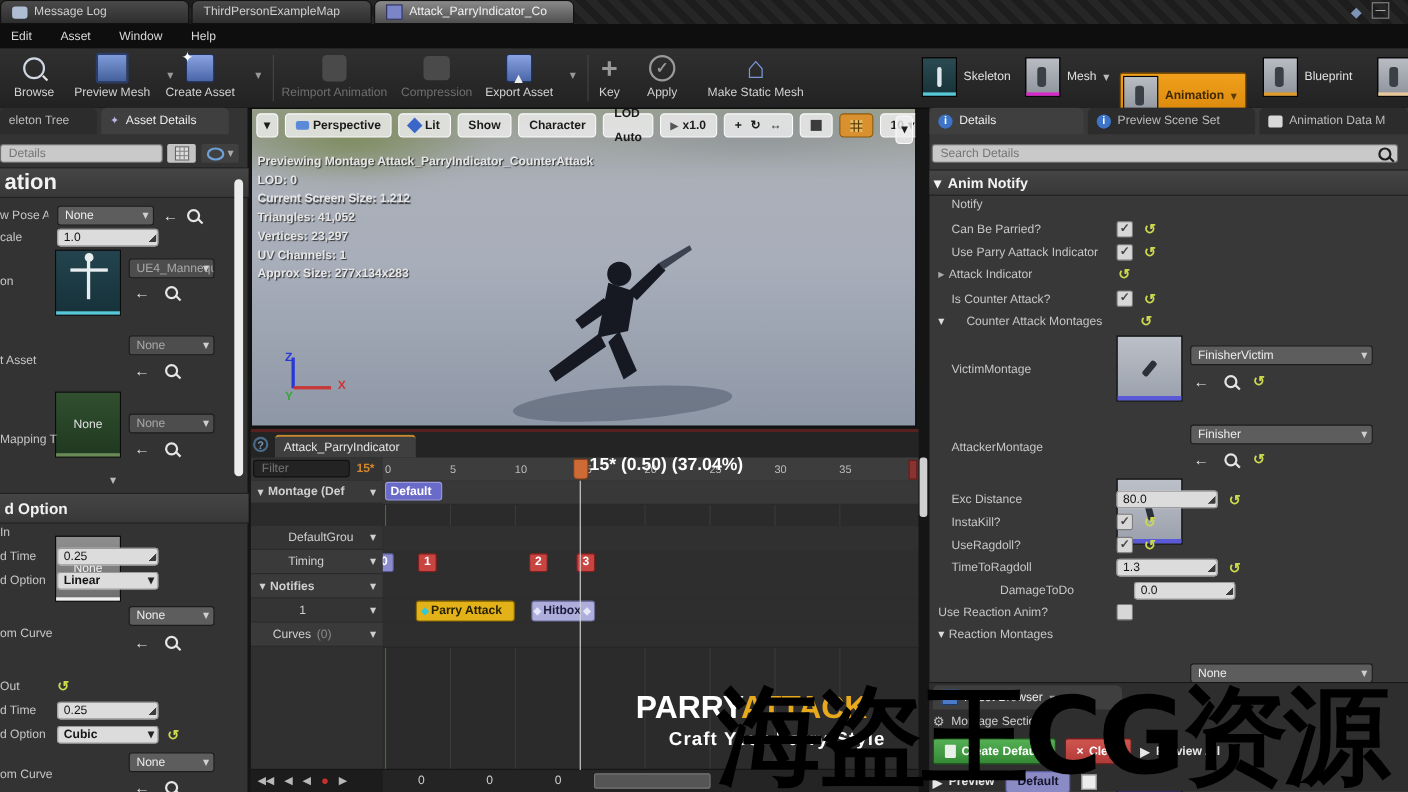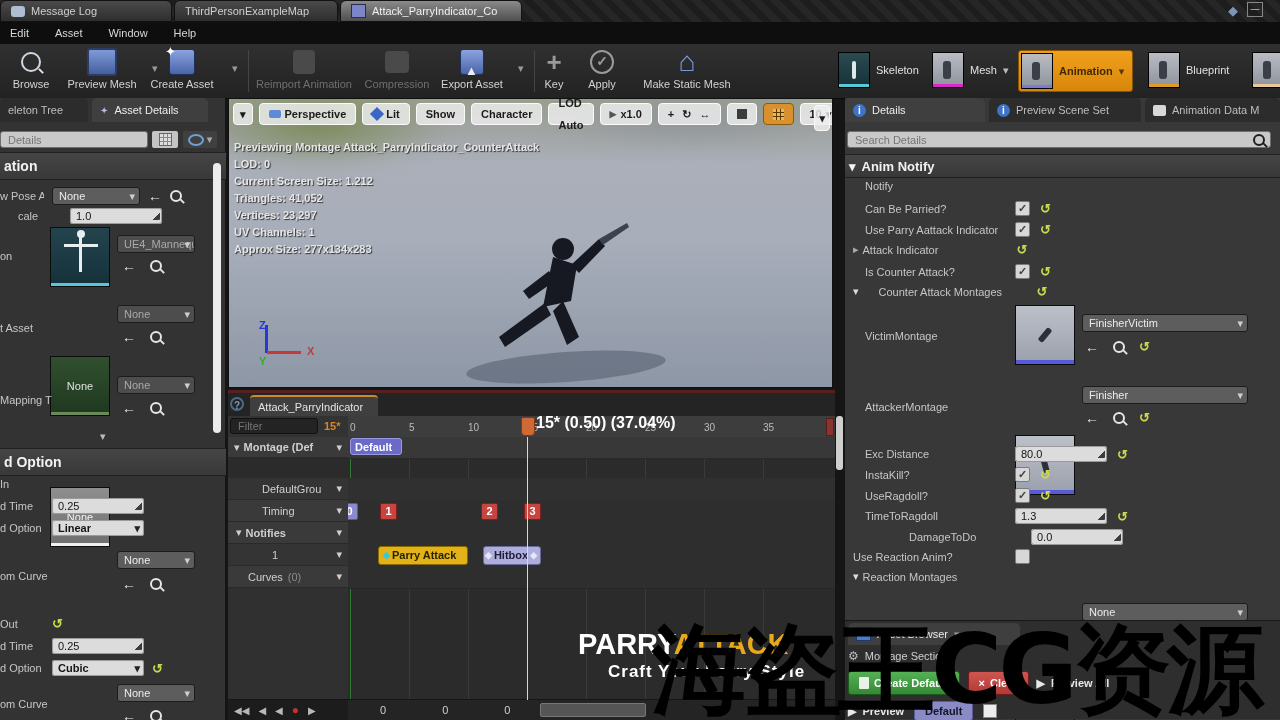--- a/index.html
+++ b/index.html
@@ -153,21 +153,21 @@
       <span style="color:#e0e0e0;">Skeleton</span>
     </div>
     <div class="fam" style="left:932px;">
       <span class="fthumb">
           <span class="fstripe" style="background:#d829c8;"></span>
           <span class="figure"></span>
         </span>
       <span style="color:#e0e0e0;">Mesh</span>
       <span style="color:#bbb;">▾</span>
     </div>
-    <div class="fam" style="left:1018px;background:linear-gradient(#f0a01c,#d8860a);border:1px solid #8a5500;border-radius:3px;padding:2px 8px 2px 2px;top:6px;">
+    <div class="fam" style="left:1018px;background:linear-gradient(#f0a01c,#d8860a);border:1px solid #8a5500;border-radius:3px;padding:2px 8px 2px 2px;top:22px;">
       <span class="fthumb">
           <span class="fstripe" style="background:#7a7ad8;"></span>
           <span class="figure"></span>
         </span>
       <span style="color:#402800;font-weight:bold;">Animation</span>
       <span style="color:#5a3a00;">▾</span>
     </div>
     <div class="fam" style="left:1148px;">
       <span class="fthumb">
           <span class="fstripe" style="background:#e09a28;"></span>
@@ -195,31 +195,31 @@
       <input placeholder="Details" style="">
       <span class="mag dark"></span>
     </div>
     <div class="abs" style="left:152px;top:33px;width:26px;height:17px;background:#c4c4c4;border-radius:2px;display:flex;align-items:center;justify-content:center;">
       <span style="width:11px;height:11px;background:linear-gradient(#888,#888) 0 3px/11px 1px no-repeat,linear-gradient(#888,#888) 0 7px/11px 1px no-repeat,linear-gradient(#888,#888) 3px 0/1px 11px no-repeat,linear-gradient(#888,#888) 7px 0/1px 11px no-repeat,#ddd;border:1px solid #666;"></span>
     </div>
     <div class="abs" style="left:183px;top:33px;width:34px;height:17px;background:#404040;border-radius:2px;display:flex;align-items:center;justify-content:center;gap:3px;">
       <span style="width:12px;height:8px;border:2px solid #6fa0d8;border-radius:50%;"></span>
       <span style="color:#aaa;">▾</span>
     </div>
-    <div class="sechdr" style="position:absolute;left:0;top:54px;width:222px;height:26px;padding-left:4px;font-size:14px;">
+    <div class="sechdr" style="position:absolute;left:0;top:54px;width:222px;height:26px;padding-left:4px;font-size:20px;">
         <span>ation</span>
       </div>
 
     <div class="abs" style="left:0;top:89px;display:flex;align-items:center;gap:8px;">
       <span class="lbl" style="width:44px;overflow:hidden;">w Pose As</span>
       <span class="ddd" style="width:74px;"><span>None</span><span class="ca">▾</span></span>
       <span class="larr">←</span>
       <span class="mag"></span>
     </div>
-    <div class="abs" style="left:0;top:110px;display:flex;align-items:center;gap:8px;padding-left:18px;">
+    <div class="abs" style="left:0;top:110px;display:flex;align-items:center;gap:8px;">
       <span class="lbl" style="width:44px;">cale</span>
       <span class="num" style="width:80px;"><span>1.0</span><span class="sp"></span></span>
     </div>
 
     <span class="lbl abs" style="left:0;top:152px;">on</span>
     <div class="thumb abs" style="left:50px;top:129px;width:60px;height:60px;background:linear-gradient(#23444e,#16313a);">
       <span style="width:3px;height:36px;background:#e8eef0;position:absolute;left:28px;top:8px;"></span>
       <span style="width:34px;height:3px;background:#e8eef0;position:absolute;left:13px;top:16px;"></span>
       <span style="width:8px;height:8px;border-radius:50%;background:#e8eef0;position:absolute;left:26px;top:2px;"></span>
       <span style="position:absolute;left:0;bottom:0;width:100%;height:3px;background:#57c8d8;"></span>

